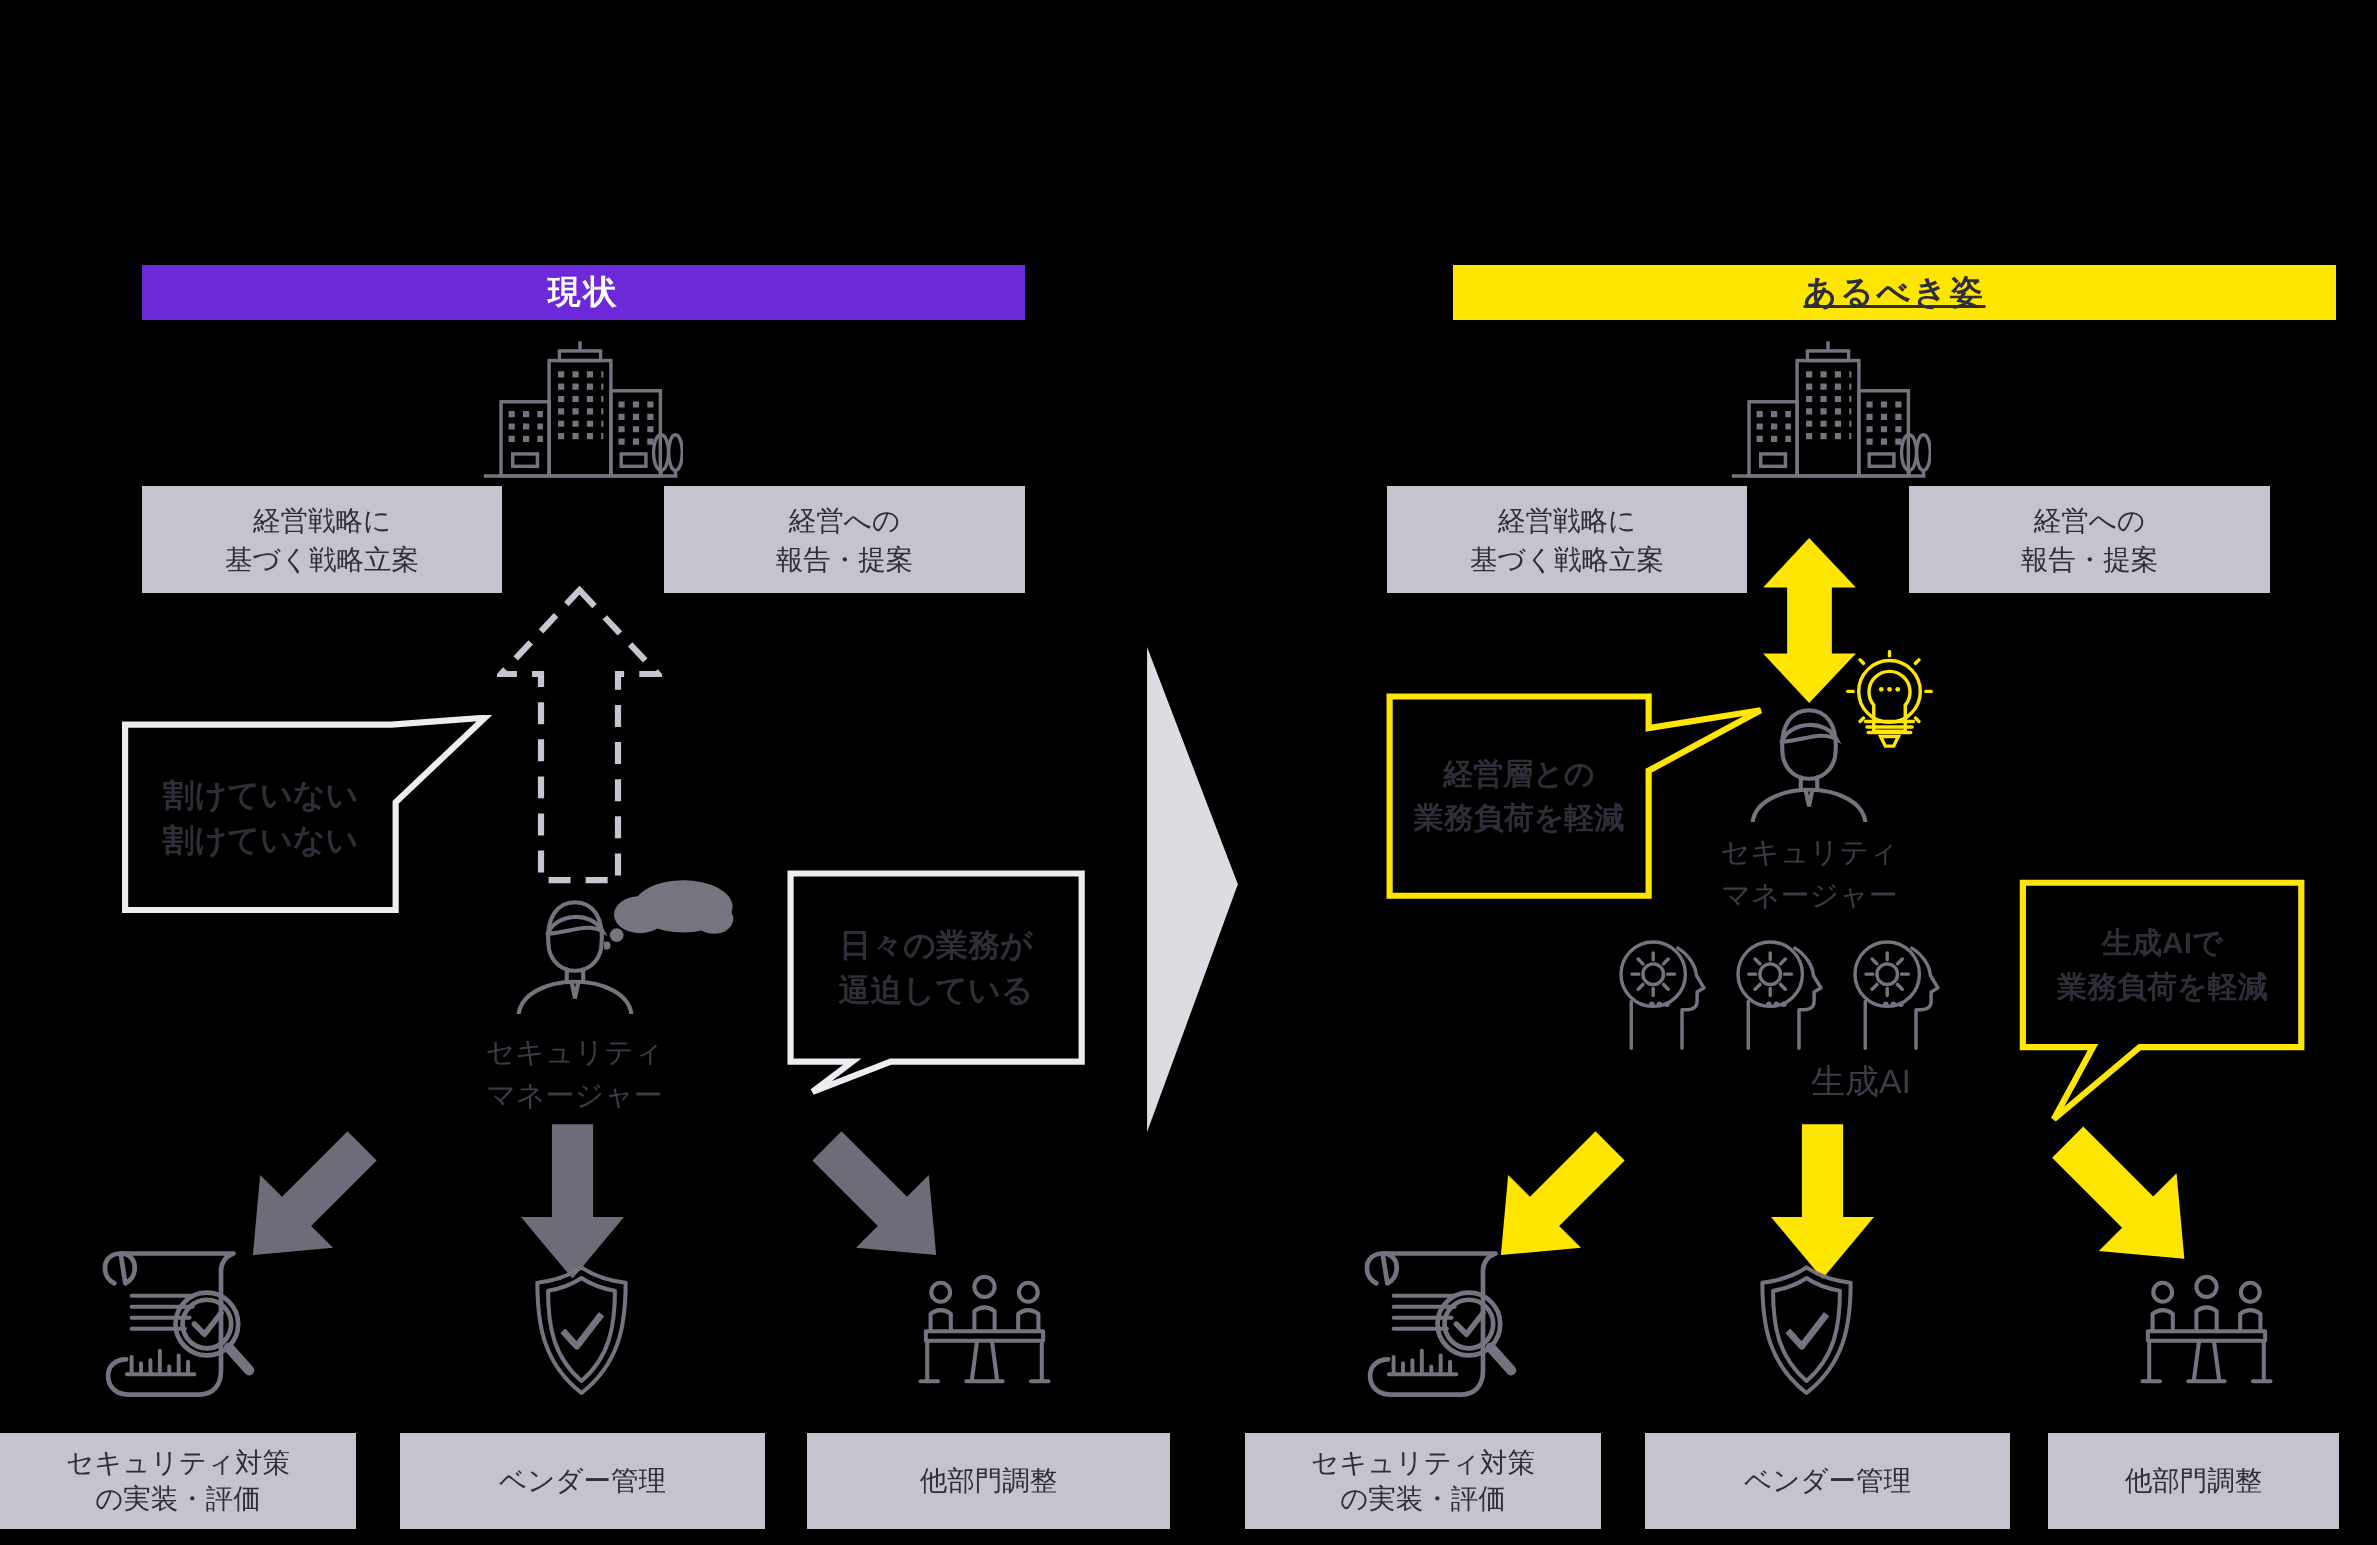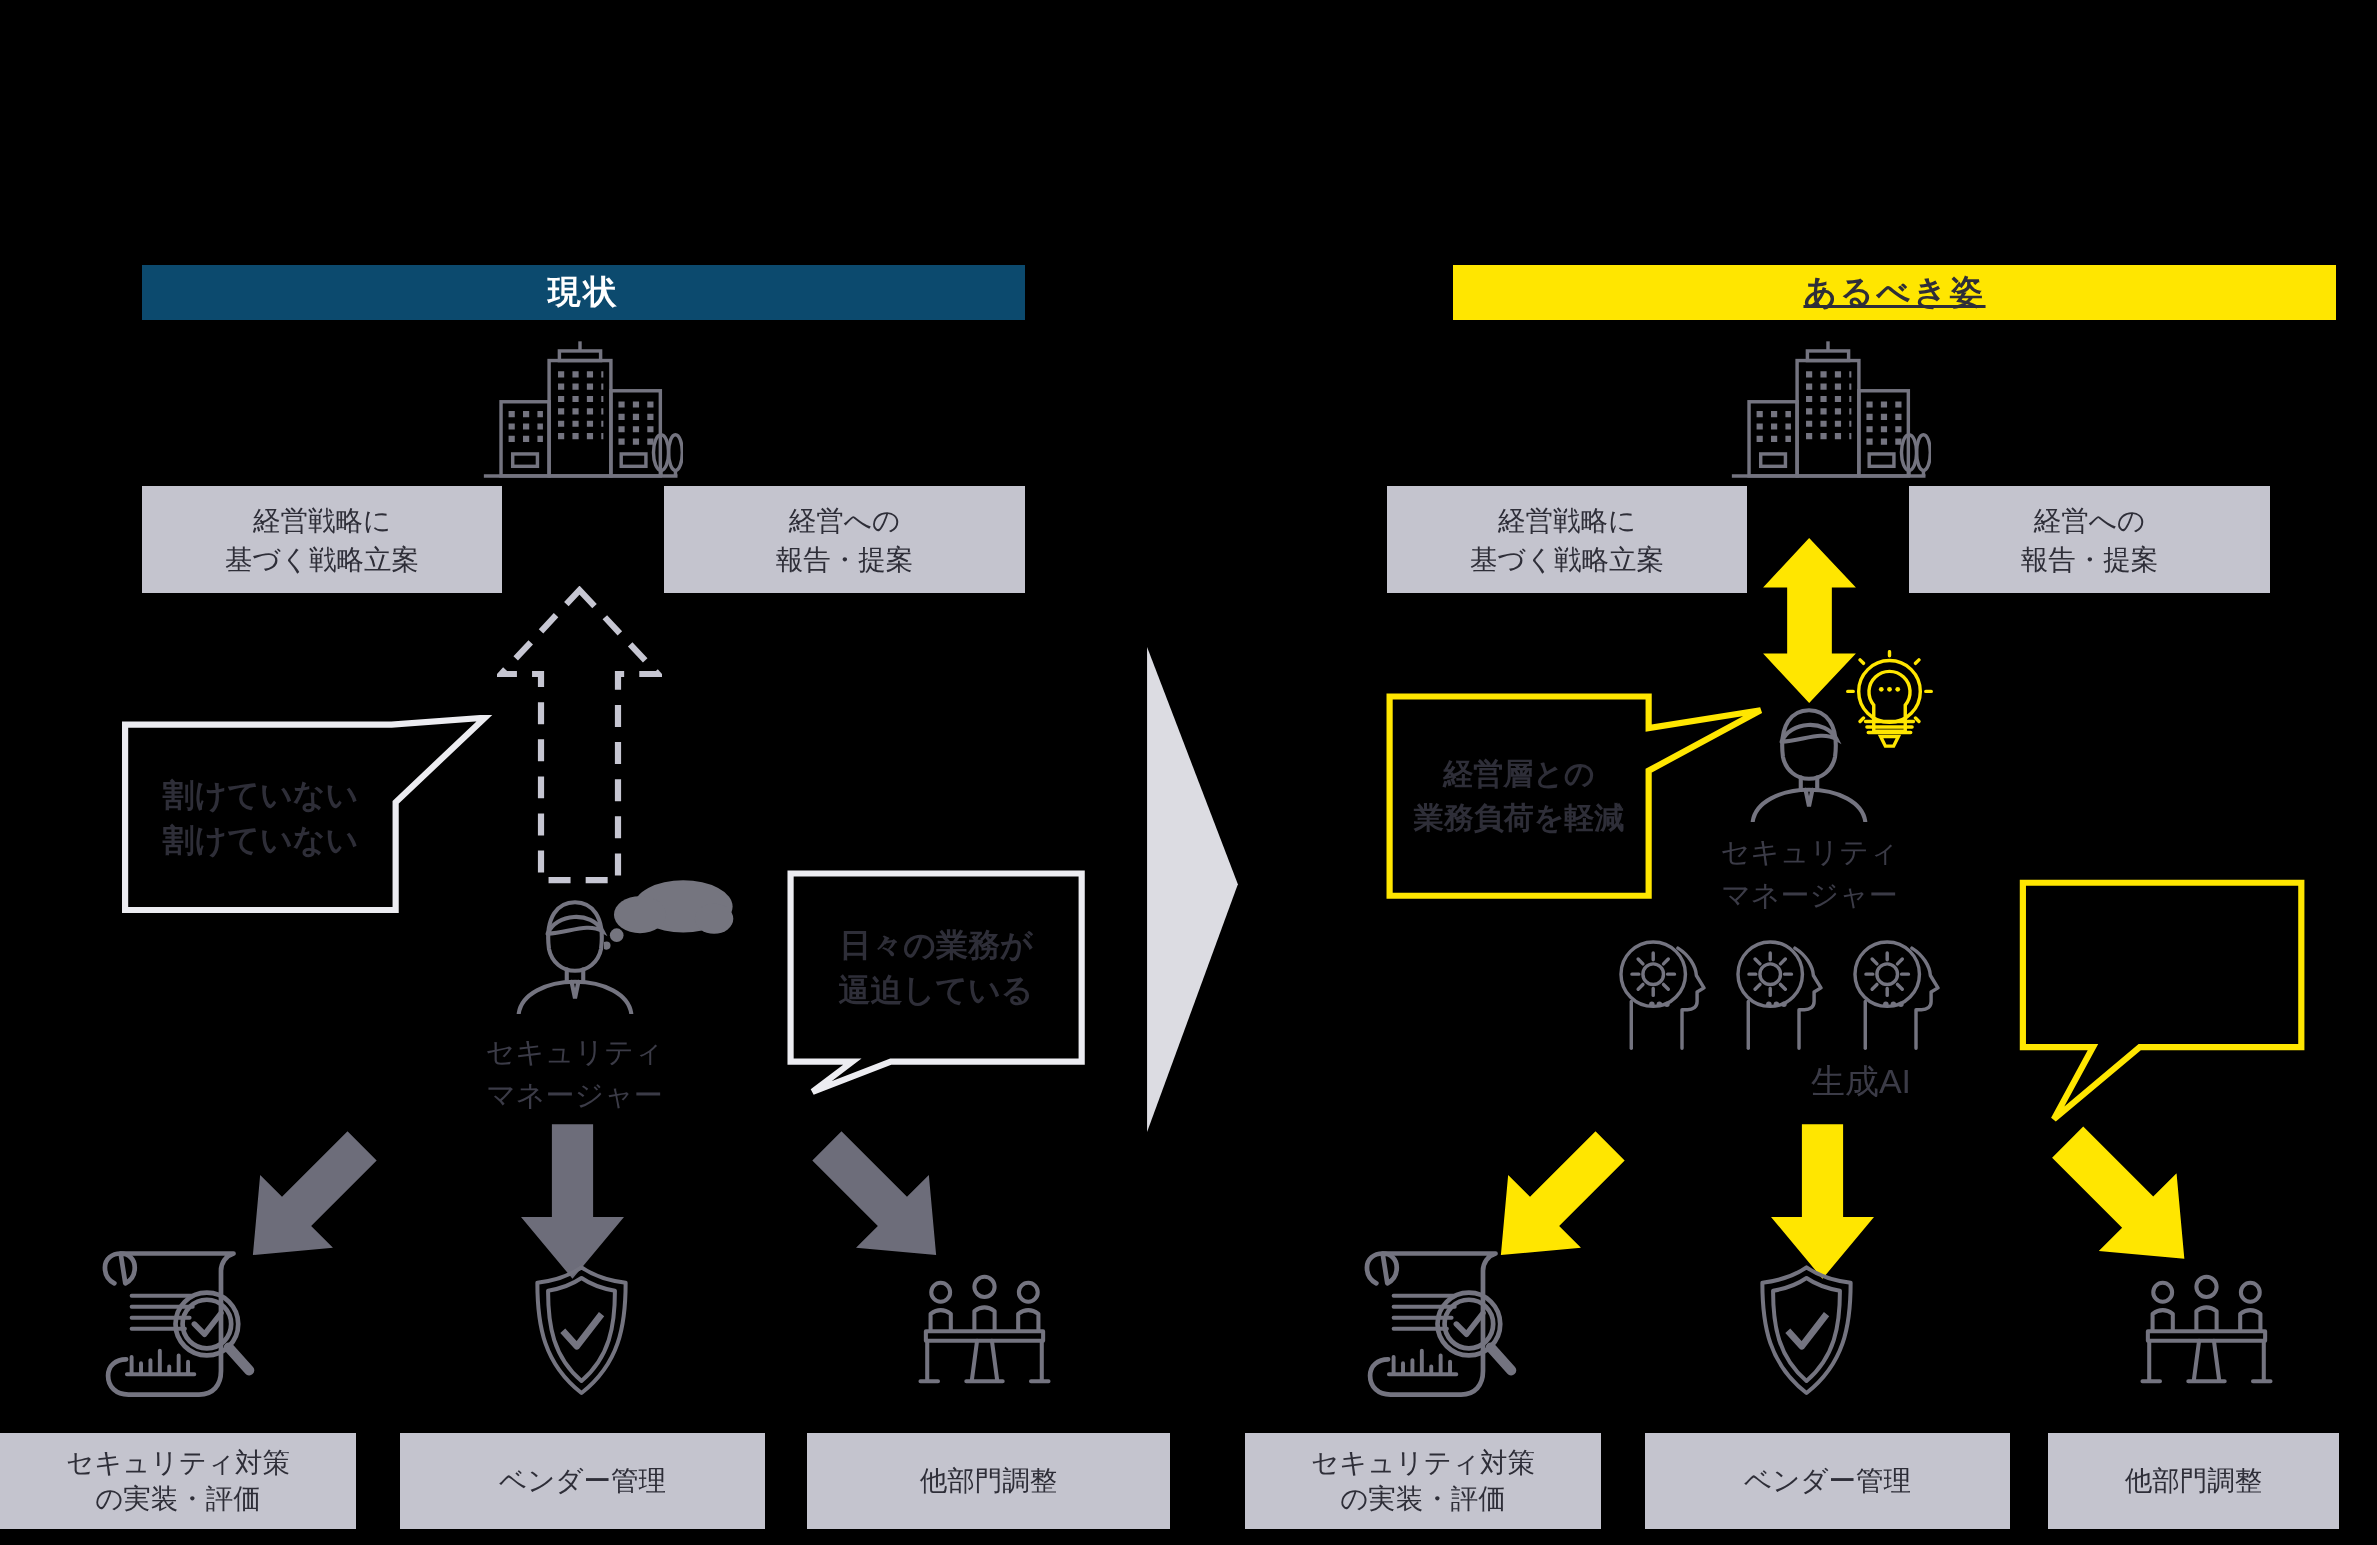--- a/index.html
+++ b/index.html
@@ -1,21 +1,21 @@
 <!DOCTYPE html>
 <html style="font-size:11px"><head>
 <meta charset="utf-8">
 <style>
   html,body{margin:0;padding:0;background:#000;}
   #canvas{position:relative;width:2377px;height:1545px;background:#000000;overflow:hidden;
           font-family:"Liberation Sans","DejaVu Sans",sans-serif;}
   .abs{position:absolute;}
   .header-bar{display:flex;align-items:center;justify-content:center;
               font-size:33px;font-weight:bold;letter-spacing:2.8px;}
-  .header-gray{background:#0c4a6e;color:#ffffff;}
+  .header-gray{background:#6d28d9;color:#ffffff;}
   .header-yellow{background:#ffe600;color:#2e2e38;}
   .info-box{background:#c4c4ce;color:#2e2e38;display:flex;flex-direction:column;
             align-items:center;justify-content:center;font-size:27.5px;line-height:39px;}
   .task-box{background:#c4c4ce;color:#2e2e38;display:flex;flex-direction:column;
             align-items:center;justify-content:center;font-size:27.5px;line-height:36px;}
   .bubble-text{position:absolute;display:flex;flex-direction:column;align-items:center;
                justify-content:center;color:#2e2e38;font-weight:bold;text-align:center;}
   .bubble-white .bubble-text{font-size:32px;line-height:45px;}
   .bubble-yellow .bubble-text{font-size:30px;line-height:44px;}
   .person-label{color:#3b3b47;font-size:29px;line-height:43px;text-align:center;}
@@ -335,20 +335,24 @@
           <circle cx="80" cy="104" r="4"></circle>
         </g>
     </svg>
   </div>
   <div class="abs genai-label" style="left:1758px;top:1059px;width:206px;">生成AI</div>
 
   <div class="abs bubble-yellow" style="left:2016px;top:877px;width:330px;height:248px;">
     <svg width="330" height="248" viewBox="0 0 480 360">
       <path d="M10,8 H415 V247 H180 L55,352 L112,247 H10 Z" fill="#000000" stroke="#ffe600" stroke-width="9"></path>
     </svg>
+    <div class="bubble-text" style="left:6.9px;top:5.5px;width:279px;height:164px;">
+      <span>生成AIで</span>
+      <span>業務負荷を軽減</span>
+    </div>
   </div>
 
   <div class="abs rot45" style="left:1504px;top:1123px;">
     <svg width="103" height="155" viewBox="0 0 150 225">
         <polygon points="45,0 105,0 105,135 150,135 75,225 0,135 45,135" fill="#ffe600"></polygon>
       </svg>
   </div>
   <div class="abs" style="left:1771px;top:1124px;">
     <svg width="103" height="155" viewBox="0 0 150 225">
         <polygon points="45,0 105,0 105,135 150,135 75,225 0,135 45,135" fill="#ffe600"></polygon>

